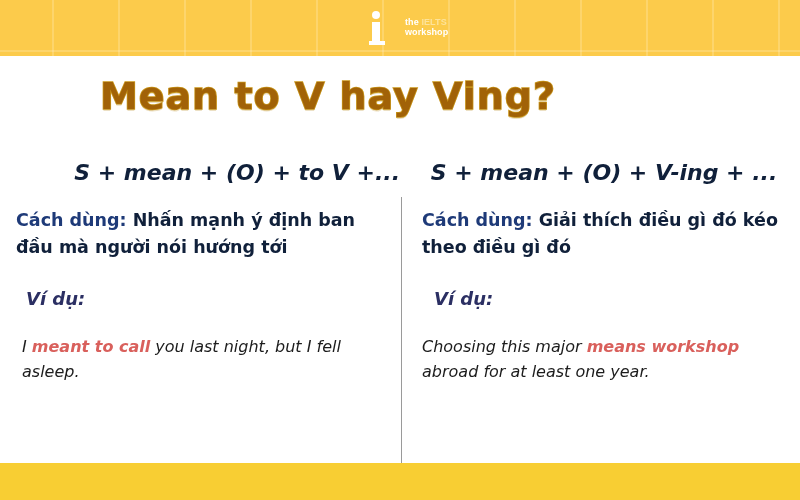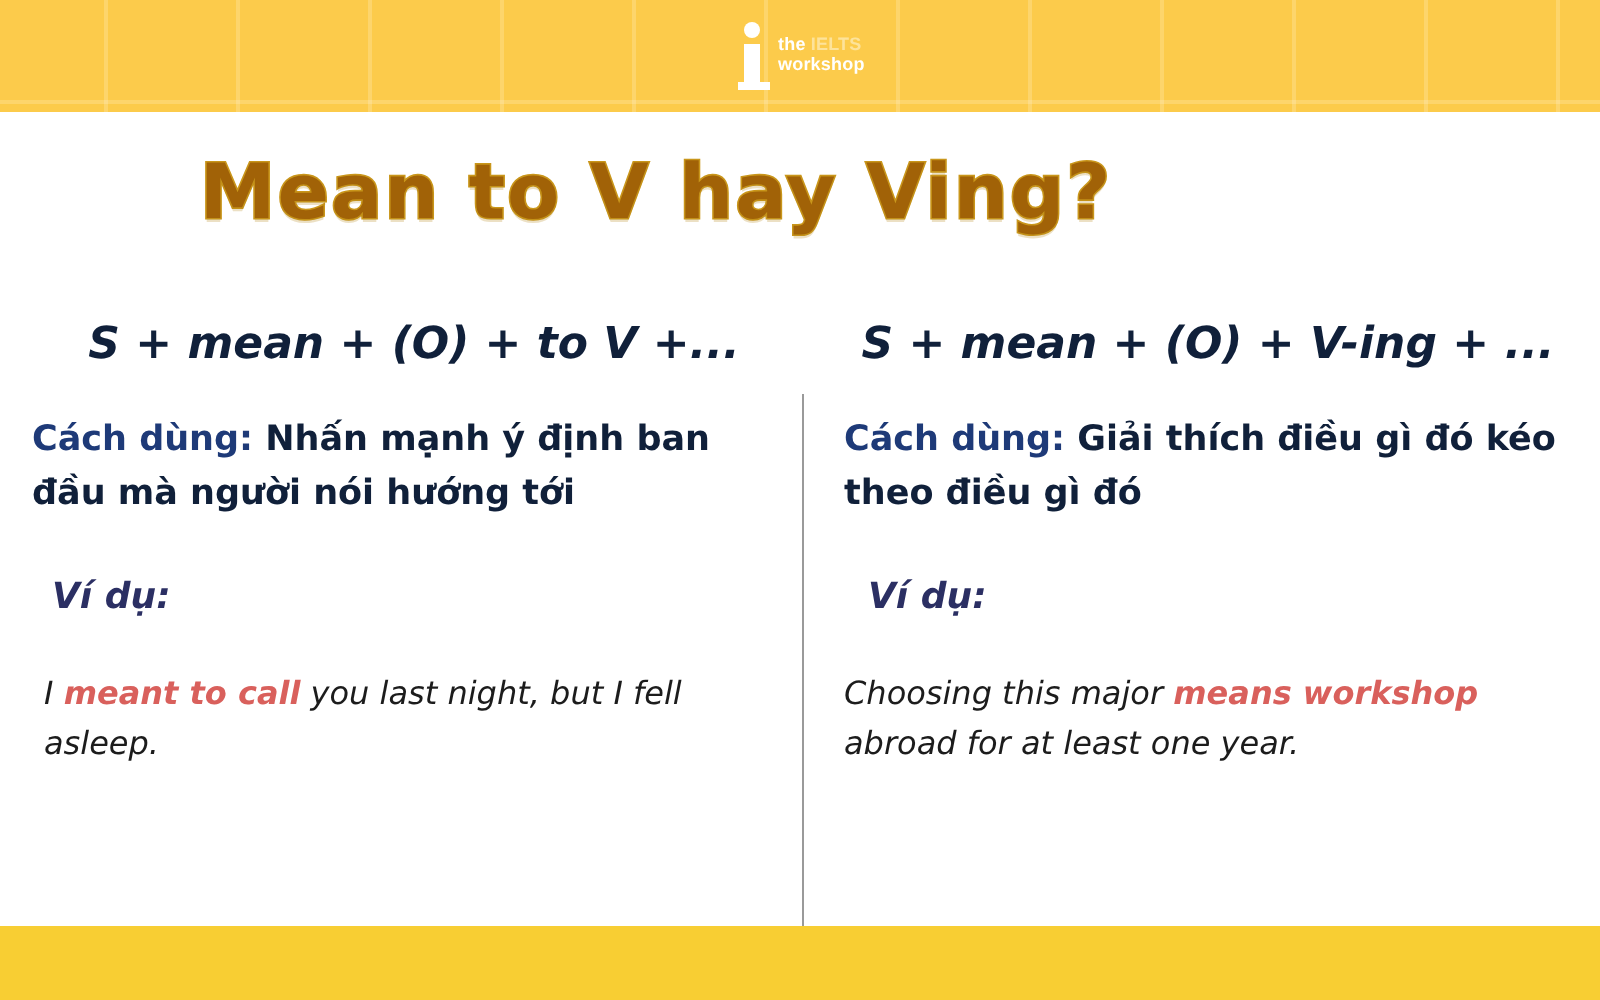--- a/index.html
+++ b/index.html
@@ -39,21 +39,21 @@
     opacity: 0.85;
   }
   .logo-wrap {
     position: absolute;
     left: 369px;
     top: 8px;
     width: 80px;
     height: 40px;
     display: flex;
     align-items: center;
-    gap: 4px;
+    gap: 20px;
   }
   .logo-i {
     position: relative;
     width: 16px;
     height: 34px;
     flex: 0 0 auto;
   }
   .logo-i .dot {
     position: absolute;
     left: 3px;
@@ -155,21 +155,21 @@
   }
 
   .formula {
     font-family: "DejaVu Sans", sans-serif;
     font-size: 22px;
     font-weight: bold;
     font-style: italic;
     color: #10203a;
     white-space: nowrap;
   }
-  .col-left .formula  { text-align: center; padding-left: 6px; }
+  .col-left .formula  { text-align: right; padding-left: 6px; }
   .col-right .formula { text-align: center; padding-right: 6px; }
 
   .usage {
     margin-top: 22px;
     font-family: "DejaVu Sans", sans-serif;
     font-size: 17.5px;
     font-weight: bold;
     color: #10203a;
     line-height: 1.52;
   }

